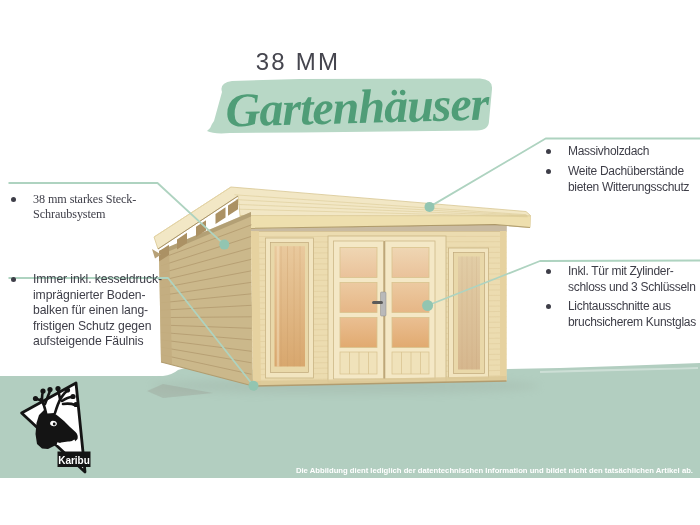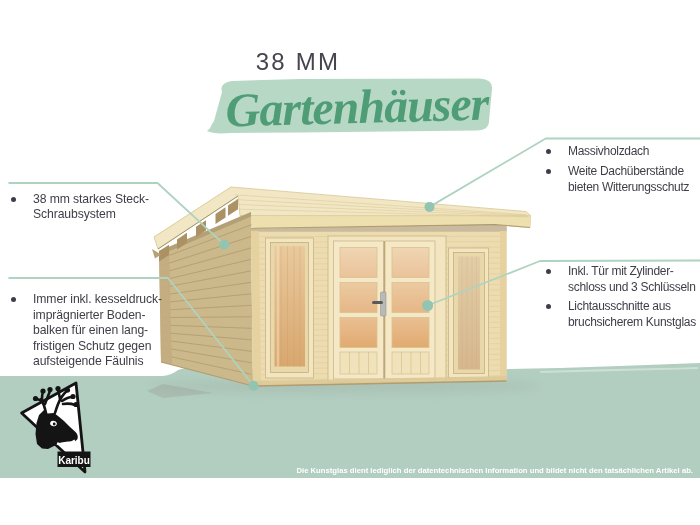--- a/index.html
+++ b/index.html
@@ -173,31 +173,31 @@
 <rect x="57.5" y="451.5" width="33" height="15.5" fill="#141414"></rect>
 <text x="74" y="463.5" font-size="10" font-weight="bold" fill="#ffffff" text-anchor="middle" font-family="Liberation Sans, sans-serif">Karibu</text>
 </g>
 </svg>
 
 <div style="position:absolute;left:0;top:48px;width:596px;text-align:center;font-size:24px;letter-spacing:2.2px;color:#45454e;">38 MM</div>
 
 <div style="position:absolute;left:222px;top:79px;width:270px;text-align:center;font-family:'Liberation Serif',serif;font-style:italic;font-weight:600;font-size:48px;color:#4f9d77;letter-spacing:-1px;transform:rotate(-1.5deg);">Gartenhäuser</div>
 
 <div class="txt" style="left:10px;top:191.5px;width:165px;">
-<div class="item" style="margin-bottom:3px;"><span class="bl"></span>38 mm starkes Steck-<br>Schraubsystem</div>
-</div>
-
-<div class="txt" style="left:10px;top:292px;width:175px;">
+<div class="item" style="margin-bottom:3px;font-family:Liberation Serif, serif;"><span class="bl"></span>38 mm starkes Steck-<br>Schraubsystem</div>
+</div>
+
+<div class="txt" style="left:10px;top:272px;width:175px;">
 <div class="item"><span class="bl"></span>Immer inkl. kesseldruck-<br>imprägnierter Boden-<br>balken für einen lang-<br>fristigen Schutz gegen<br>aufsteigende Fäulnis</div>
 </div>
 
 <div class="txt" style="left:545px;top:143.6px;width:165px;font-size:12px;letter-spacing:-0.3px;">
 <div class="item" style="margin-bottom:5px;"><span class="bl"></span>Massivholzdach</div>
 <div class="item"><span class="bl"></span>Weite Dachüberstände<br>bieten Witterungsschutz</div>
 </div>
 
 <div class="txt" style="left:545px;top:264px;width:165px;font-size:12px;letter-spacing:-0.3px;">
 <div class="item" style="margin-bottom:4px;"><span class="bl"></span>Inkl. Tür mit Zylinder-<br>schloss und 3 Schlüsseln</div>
 <div class="item"><span class="bl"></span>Lichtausschnitte aus<br>bruchsicherem Kunstglas</div>
 </div>
 
-<div style="position:absolute;right:7px;top:466px;width:460px;text-align:right;font-size:7.7px;font-weight:bold;color:#ffffff;">Die Kunstglas dient lediglich der datentechnischen Information und bildet nicht den tatsächlichen Artikel ab.</div>
+<div style="position:absolute;right:7px;top:466px;width:460px;text-align:right;font-size:7.7px;font-weight:bold;color:#ffffff;">Die Abbildung dient lediglich der datentechnischen Information und bildet nicht den tatsächlichen Artikel ab.</div>
 </div>
 
 </body></html>

